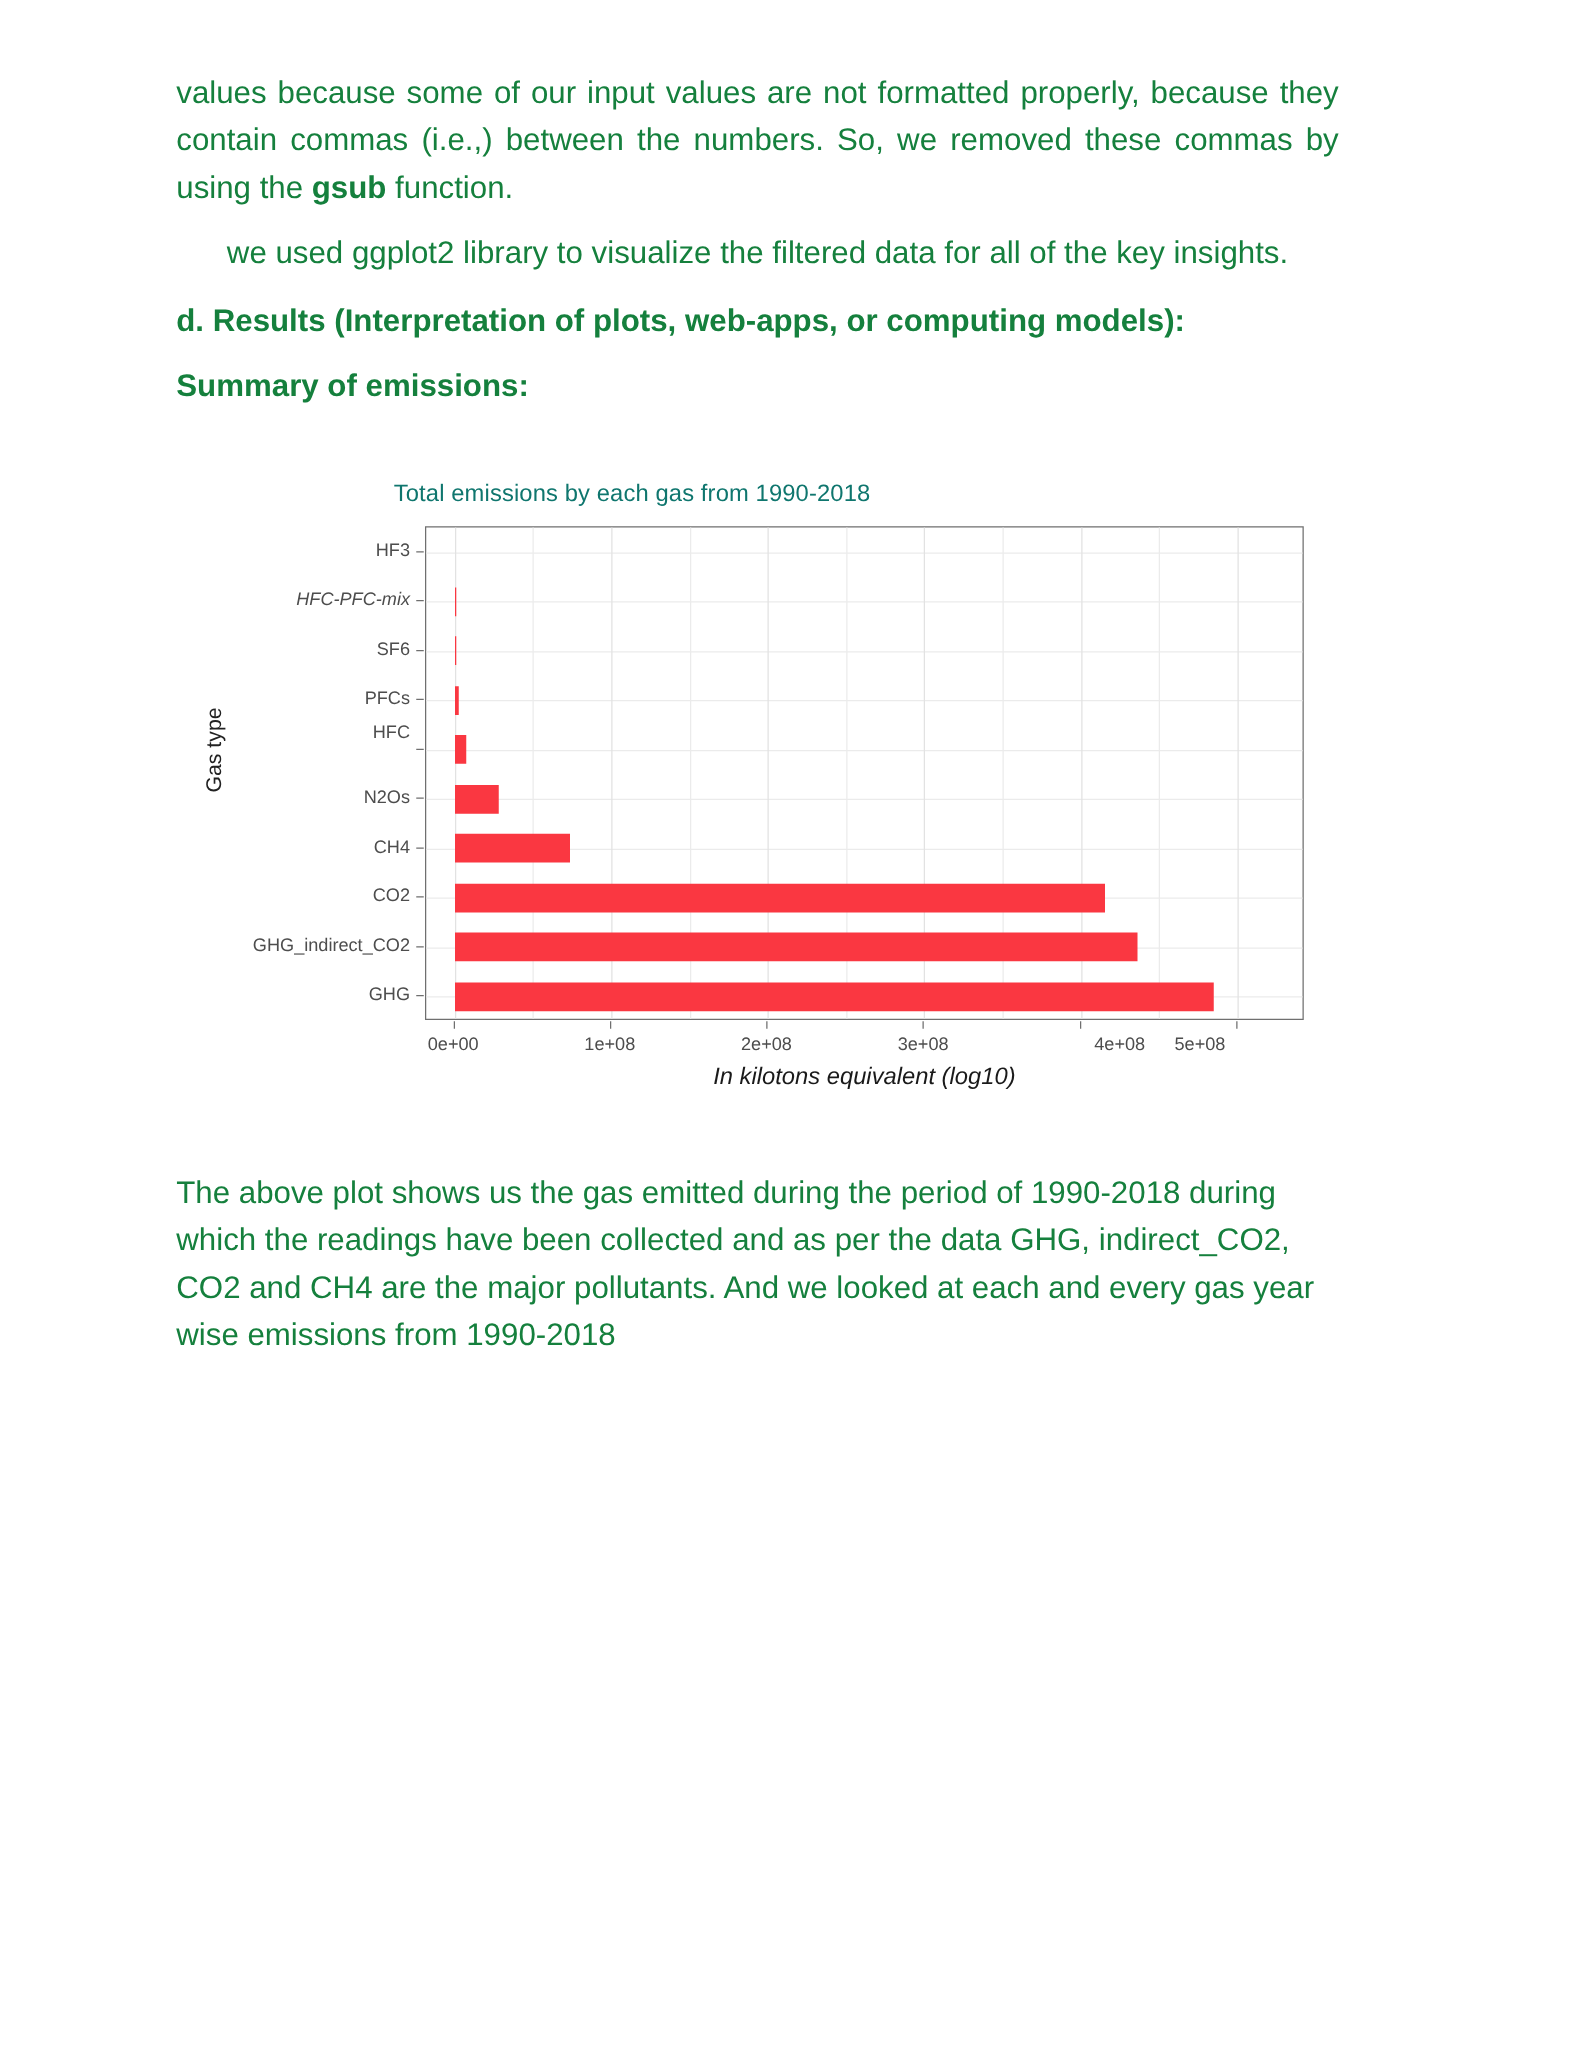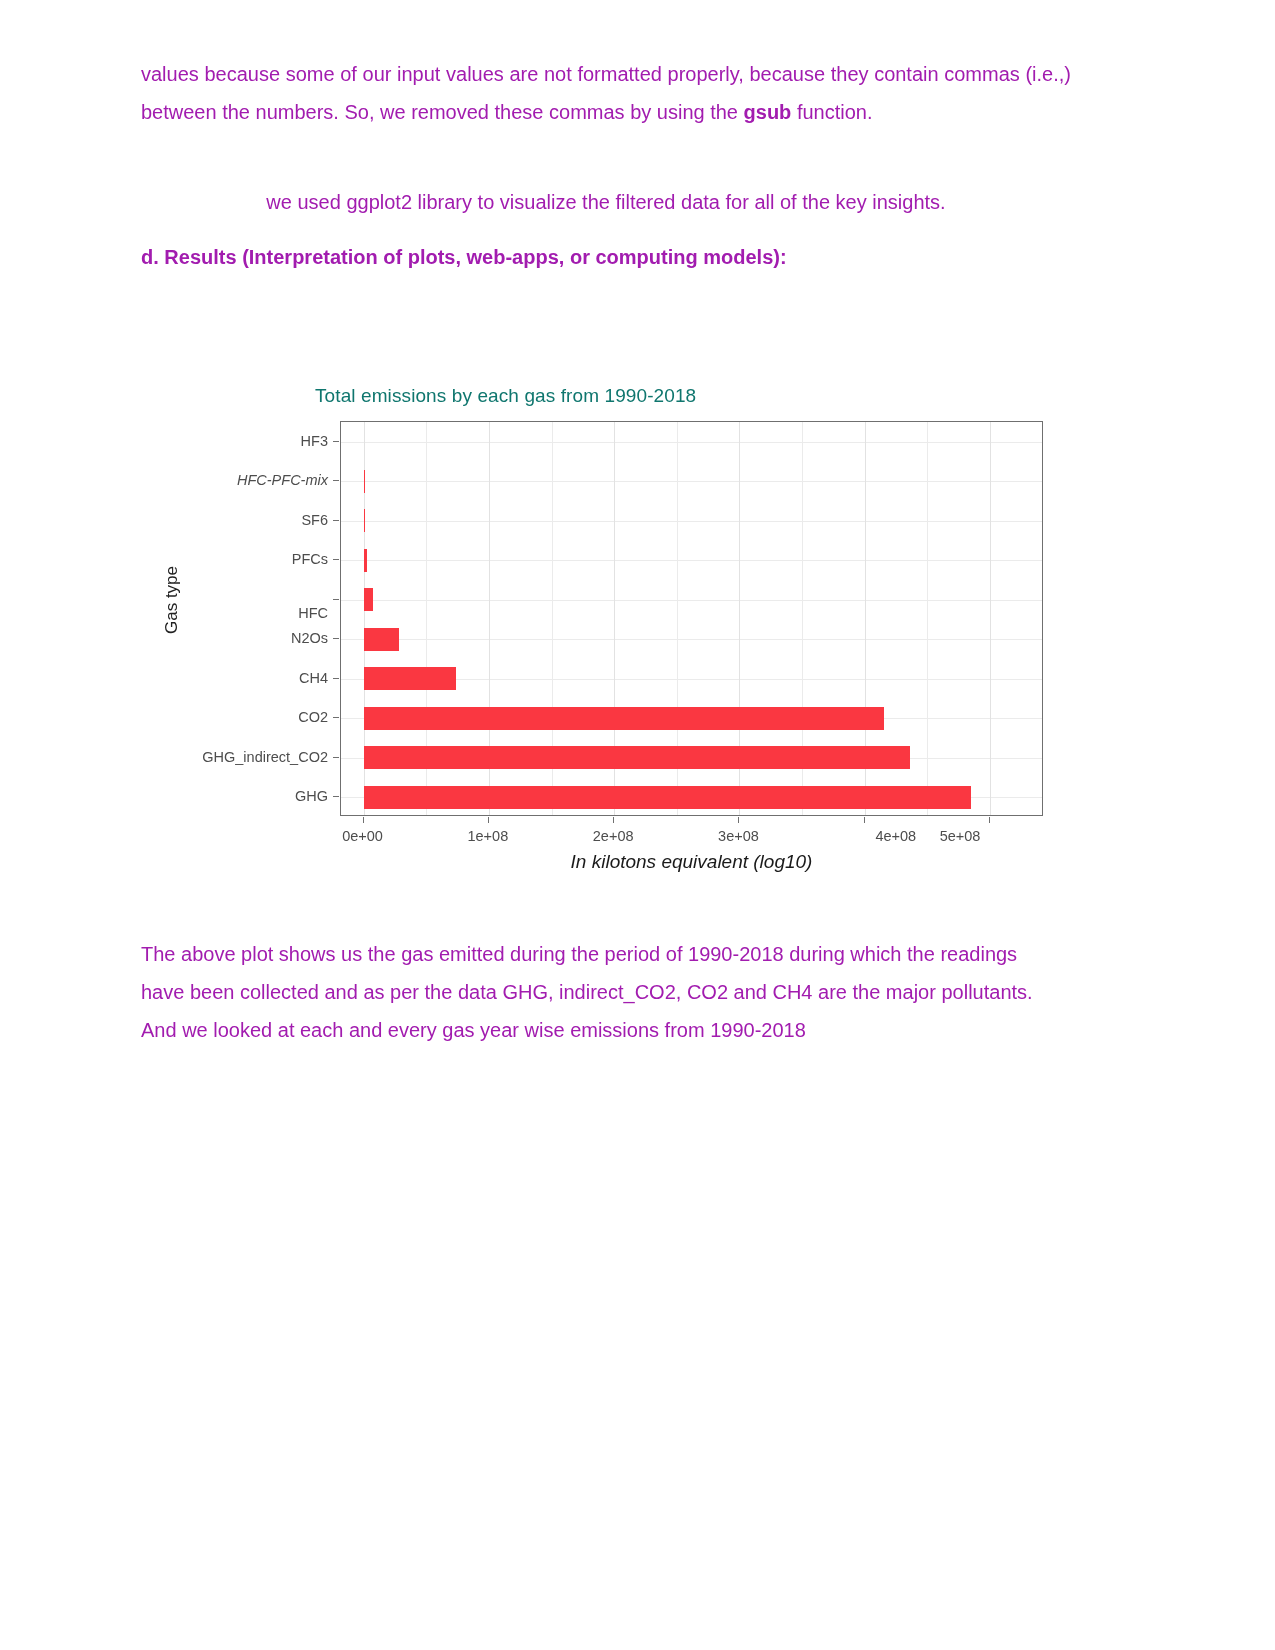--- a/index.html
+++ b/index.html
@@ -20,24 +20,24 @@
     width: 1275px;
     height: 1650px;
     box-sizing: border-box;
     padding: 0;
   }
 
   .body-text {
     position: absolute;
     left: 141px;
     width: 930px;
-    font-size: 20px;
+    font-size: 25px;
     line-height: 38px;
     text-align: justify;
-    color: #a21caf;
+    color: #15803d;
   }
 
   .para-intro { top: 55px; }
   .para-ggplot { top: 183px; text-align: center; }
   .heading { font-weight: bold; }
   .h-results { top: 238px; }
   .h-summary { top: 290px; }
   .para-after { top: 935px; text-align: left; width: 920px; }
 
   b.gsub { font-weight: bold; }
@@ -166,33 +166,34 @@
 <body>
 
 <div class="page">
 
   <div class="body-text para-intro"><span>values because some of our input values are not formatted properly, because they contain commas (i.e.,) between the numbers. So, we removed these commas by using the </span><b class="gsub">gsub</b><span> function.</span></div>
 
   <div class="body-text para-ggplot"> we used ggplot2 library to visualize the filtered data for all of the key insights.</div>
 
   <div class="body-text heading h-results">d. Results (Interpretation of plots, web-apps, or computing models):</div>
 
+  <div class="body-text heading h-summary">Summary of emissions:</div>
 
   <div class="chart-wrap">
 
     <div class="chart-title">Total emissions by each gas from 1990-2018</div>
 
     <div class="y-axis-title">Gas type</div>
 
     <div class="ytick-col" id="ytick-col">
         <div class="ytick" style="top: 19.75px;">HF3</div>
         <div class="ytick" style="top: 59.25px; font-style: italic;">HFC-PFC-mix</div>
         <div class="ytick" style="top: 98.75px;">SF6</div>
         <div class="ytick" style="top: 138.25px;">PFCs</div>
-        <div class="ytick" style="top: 192px;">HFC</div>
+        <div class="ytick" style="top: 165px;">HFC</div>
         <div class="ytick" style="top: 217.25px;">N2Os</div>
         <div class="ytick" style="top: 256.75px;">CH4</div>
         <div class="ytick" style="top: 296.25px;">CO2</div>
         <div class="ytick" style="top: 335.75px;">GHG_indirect_CO2</div>
         <div class="ytick" style="top: 375.25px;">GHG</div>
       </div>
 
     <div class="plot-area" id="plot-area">
         <div class="gridline-h" style="top: 19.75px;"></div>
         <div class="gridline-h" style="top: 59.25px;"></div>

